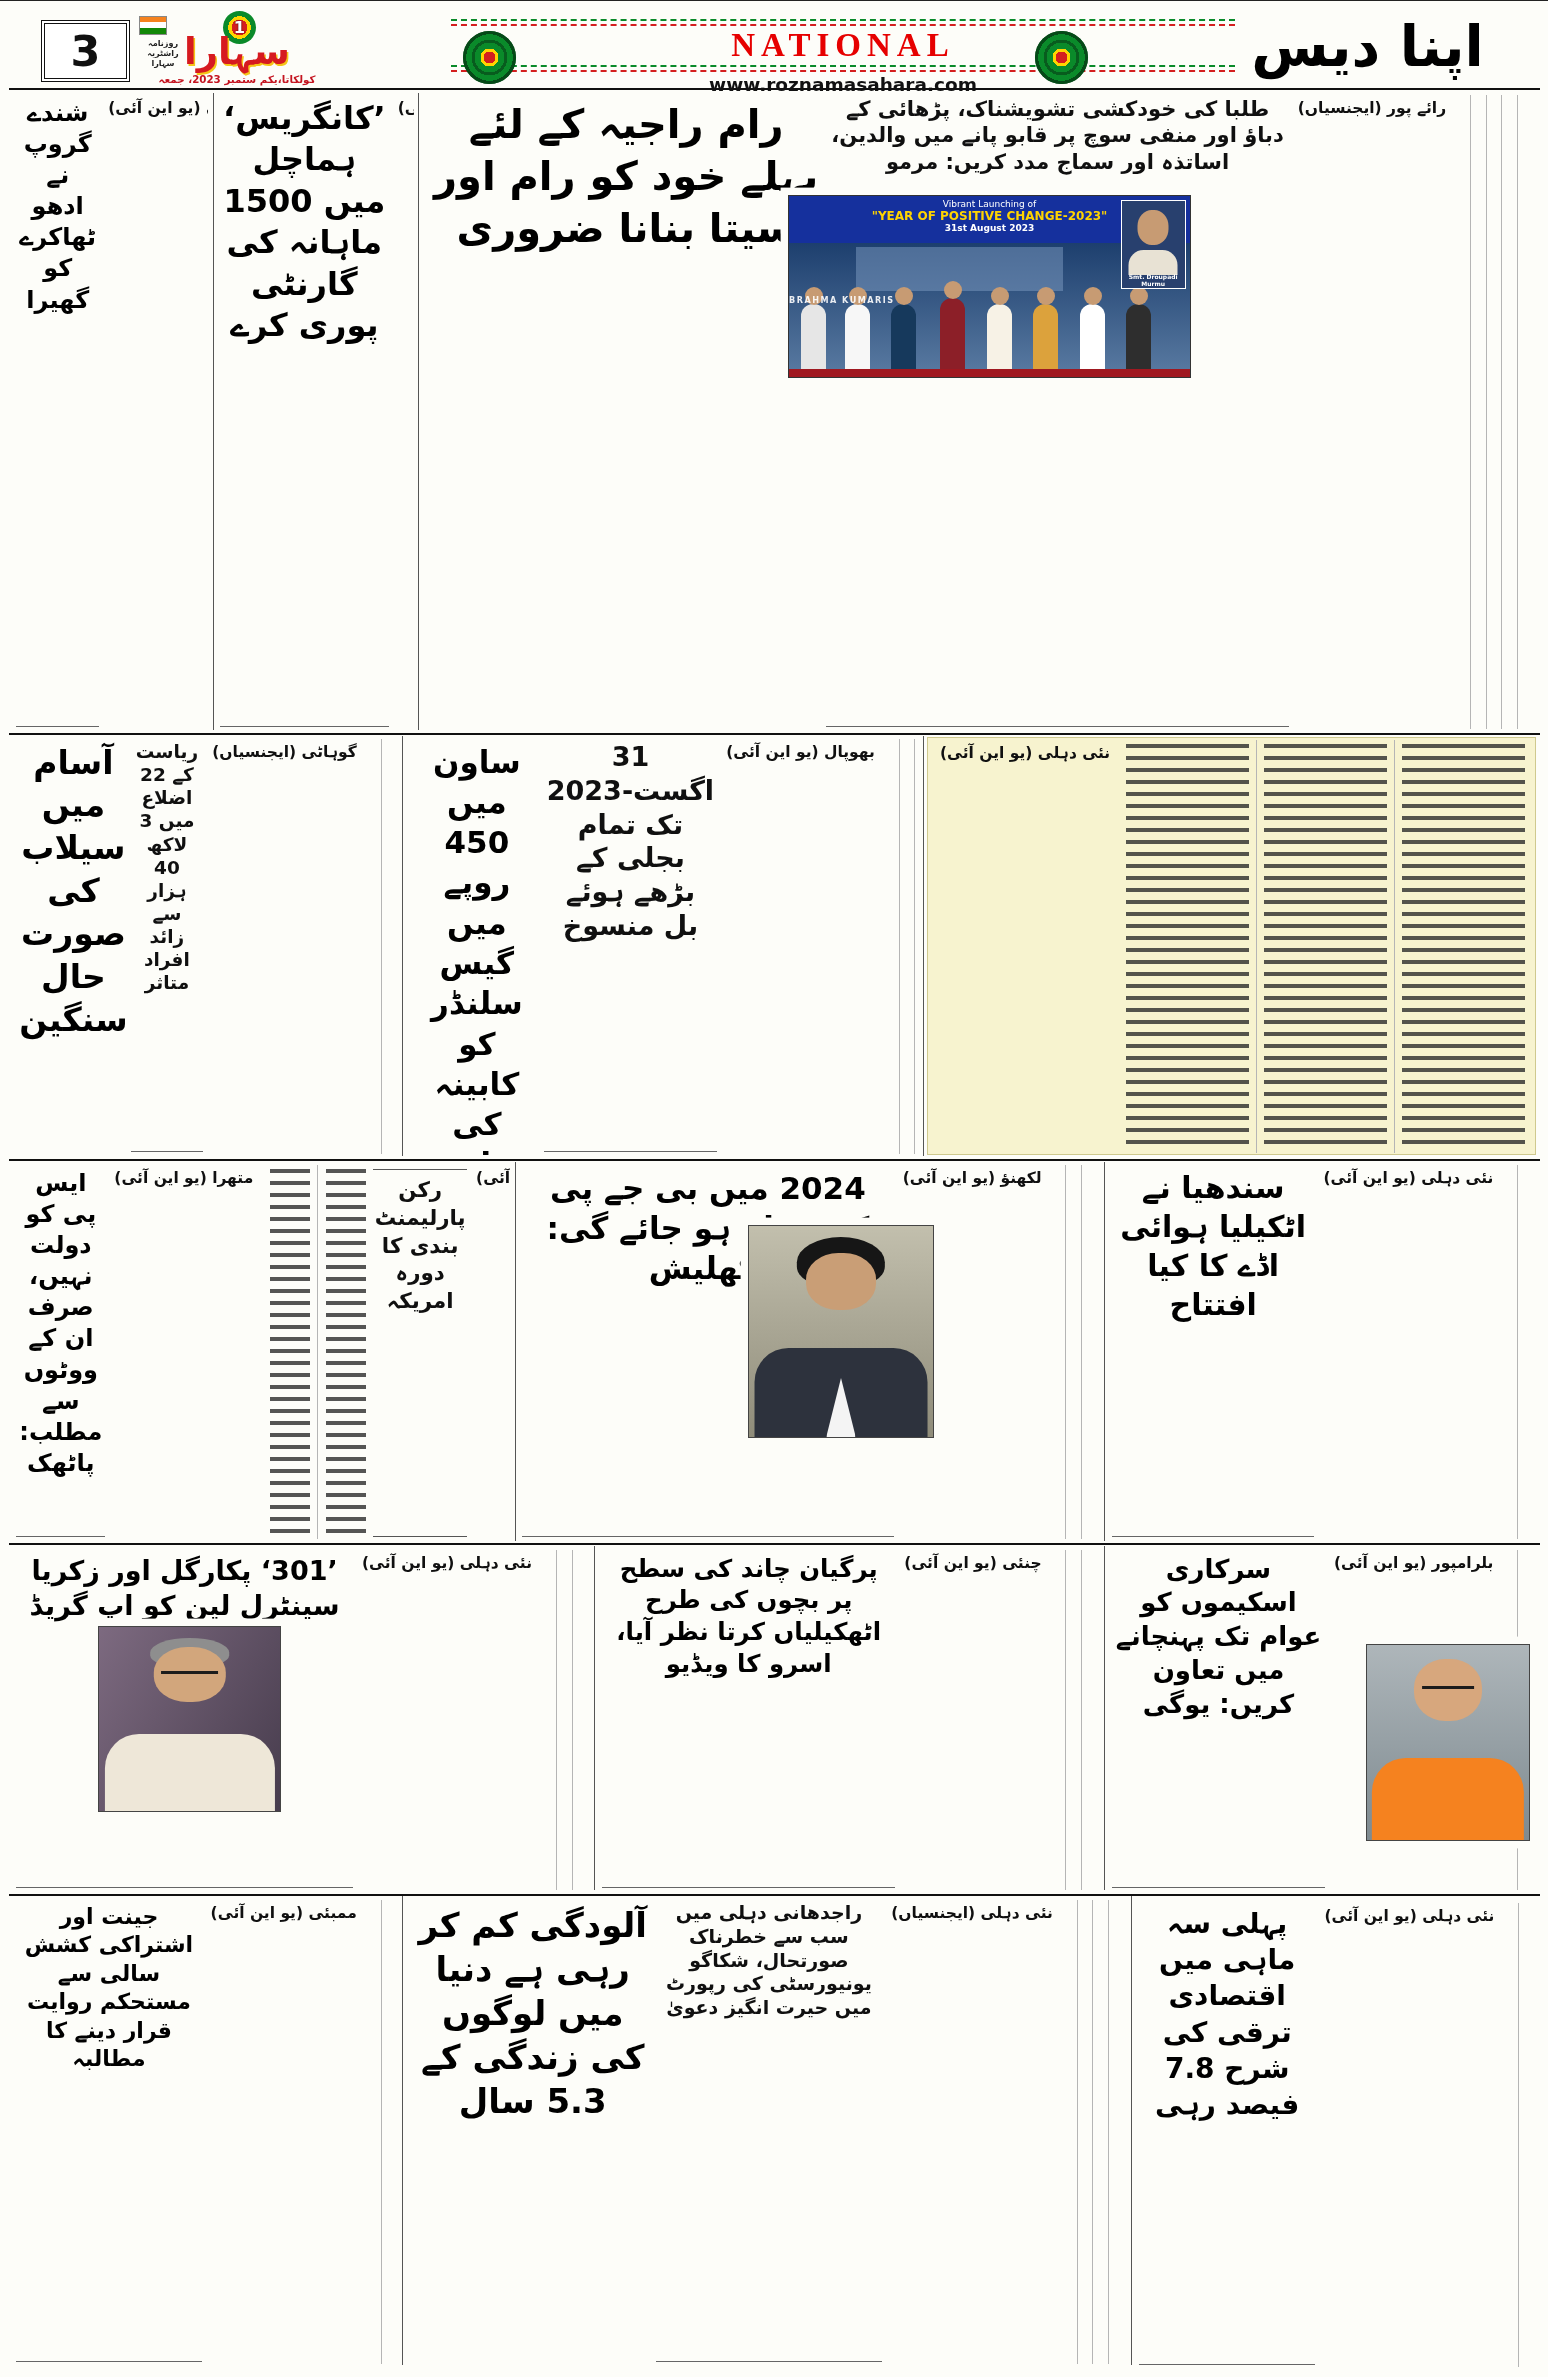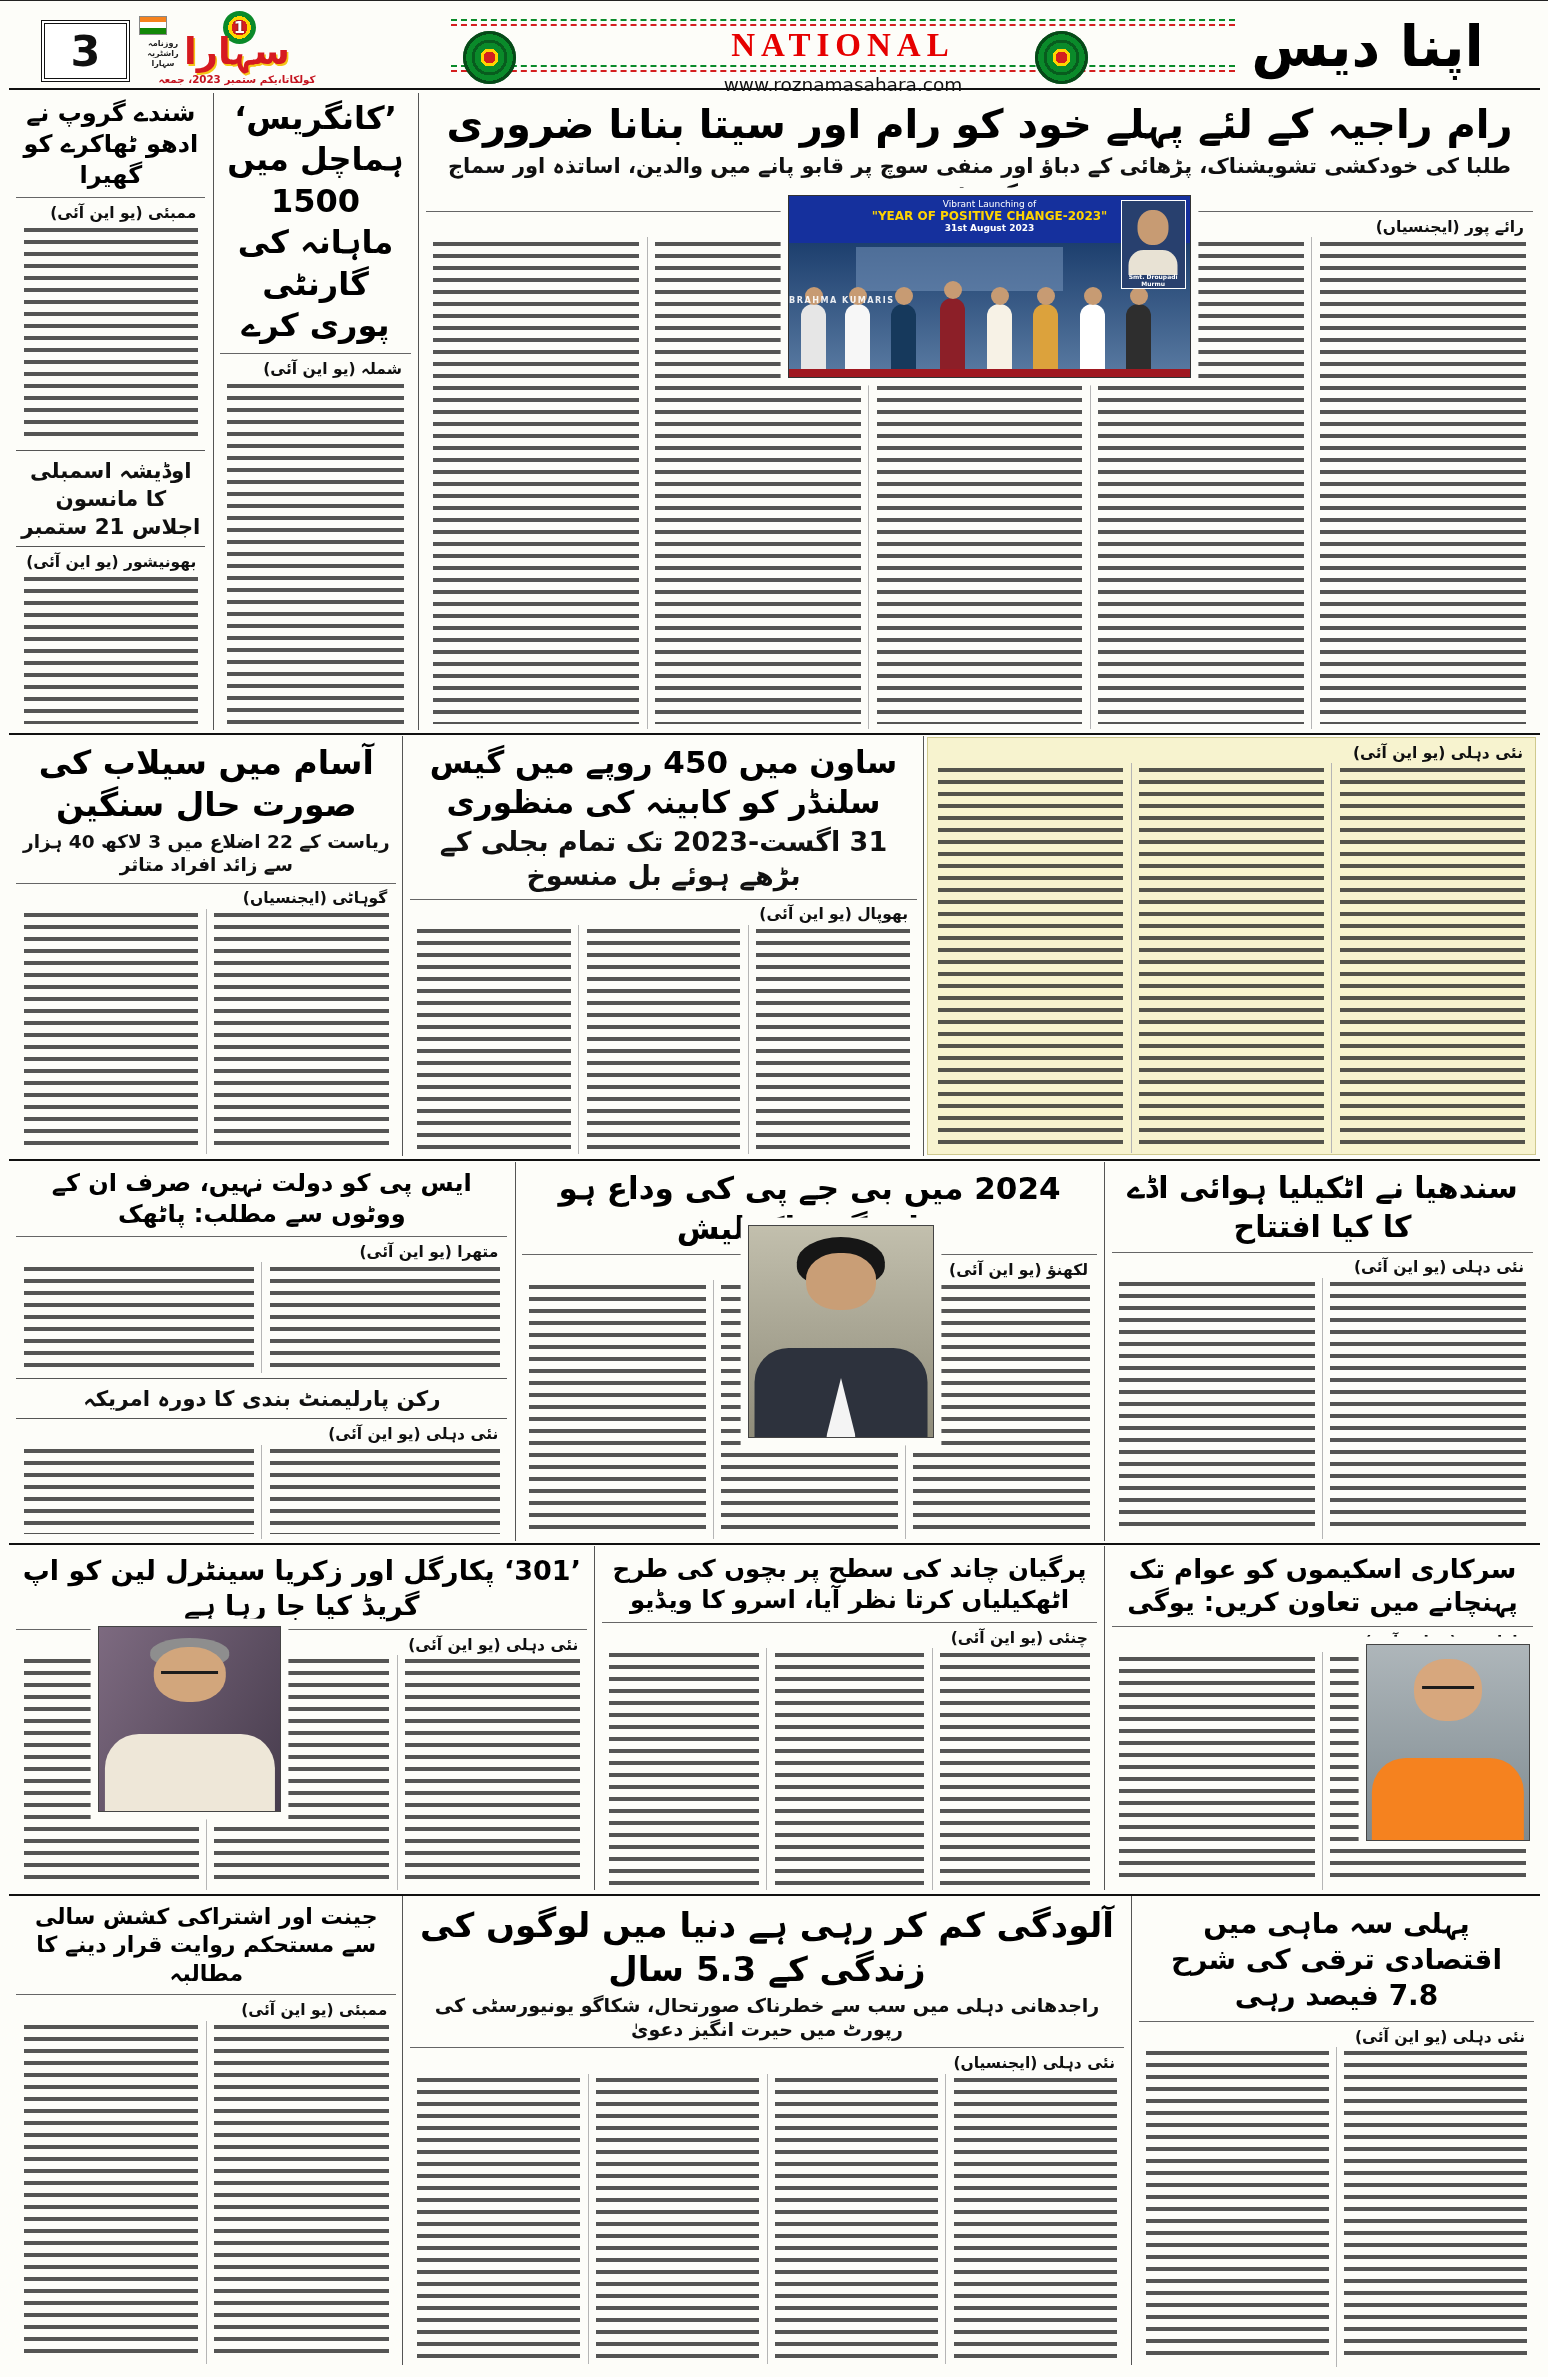--- a/index.html
+++ b/index.html
@@ -18,33 +18,33 @@
          background:radial-gradient(circle,#d41f1f 0 34%,#ffd400 34% 48%,#0a8a2a 48% 100%);
          display:flex;align-items:center;justify-content:center;color:#fff;font-weight:800;font-size:16.3px;text-shadow:0 0 1.5px #000}
   .papersmall{position:absolute;left:0;top:28px;width:52px;font-size:8.1px;font-weight:700;color:#222;text-align:center;line-height:1.2}
   .mast{position:absolute;left:0;right:0;top:22px;text-align:center;font-size:37px;font-weight:900;color:#d61a20;
         text-shadow:1.5px 1.5px 0 #f5c518;line-height:1}
   .edition{position:absolute;left:0;right:0;bottom:0;text-align:center;font-size:10.3px;font-weight:700;color:#c41420}
   .centerblock{position:absolute;left:444px;top:18px;width:798px;height:68px}
   .dashline{height:6.7px;border-top:2.2px dashed #0a8a2a;border-bottom:2.2px dashed #d41f1f;margin:0 7.4px}
   .national{text-align:center;font-family:"Liberation Serif","DejaVu Serif",serif;font-size:33px;font-weight:700;
             color:#e60000;letter-spacing:6px;line-height:1.1;padding:1.5px 0}
-  .website{text-align:center;font-size:18.5px;font-weight:400;color:#111;padding-top:2.2px}
+  .website{text-align:center;font-size:18.5px;font-weight:700;color:#111;padding-top:2.2px}
   .medallion{position:absolute;width:53px;height:53px;border-radius:50%;top:12px;
              background:radial-gradient(circle,#d41f1f 0 16%,#ffd400 16% 24%,#0a8a2a 24% 40%,#085c1e 40% 48%,#0a8a2a 48% 62%,#064a18 62% 72%,#0a8a2a 72% 100%);
              box-shadow:0 0 0 1.5px #064a18 inset}
   .apnades{position:absolute;left:1205px;top:10.3px;width:325px;height:71px;display:flex;align-items:center;justify-content:center;
            font-size:56px;font-weight:900;color:#000;line-height:1}
 
   
   .hrule{position:absolute;left:9px;width:1531px;background:#111}
   .vr{position:absolute;width:0.7px;background:#555}
 
   
-  .art{position:absolute;display:flex;flex-direction:column;overflow:hidden;padding:1.5px 3px}
+  .art{position:absolute;display:flex;flex-direction:row;overflow:hidden;padding:1.5px 3px}
   .hl{font-weight:800;text-align:center;line-height:1.3;padding:3px 3px 1.5px;color:#000}
   .hl2{font-weight:800;text-align:center;line-height:1.25;padding:1.5px 3px}
   .bb{border-bottom:1.5px solid #666;padding-bottom:6px;margin-bottom:1.5px}
   .dl{font-weight:700;font-size:15.5px;text-align:right;direction:rtl;padding:4.4px 9px 1.5px;flex:0 0 auto}
   .subhl{font-weight:800;text-align:center;line-height:1.3;border-top:1.1px solid #555;border-bottom:1.1px solid #555;
          padding:6px 1.5px;margin:4.4px 0 1.5px}
   .cols{display:flex;direction:rtl;min-height:0}
   .grow{flex:1}
   .col{flex:1;display:flex;flex-direction:column;padding:4.4px 7.4px;border-left:0.7px solid #b5b5b5;min-height:0}
   .col:last-child{border-left:none}

